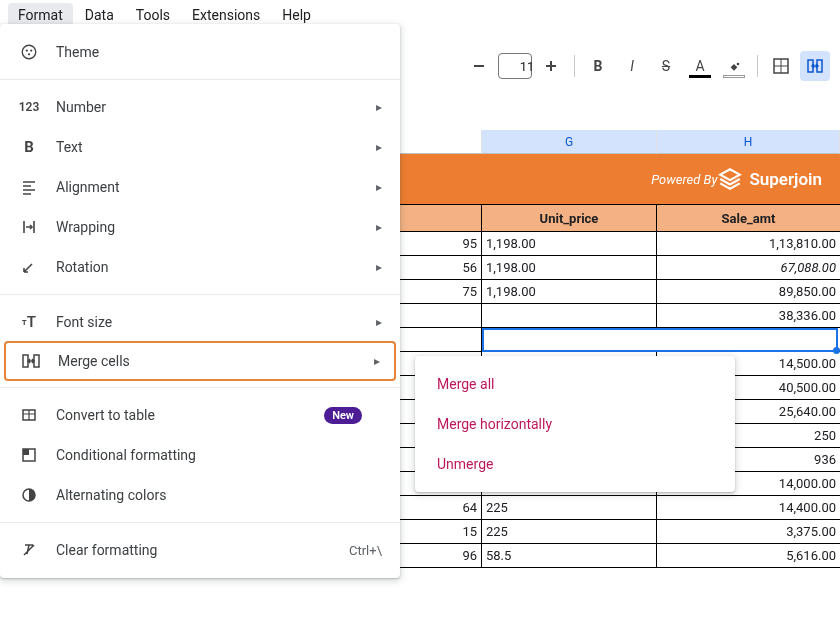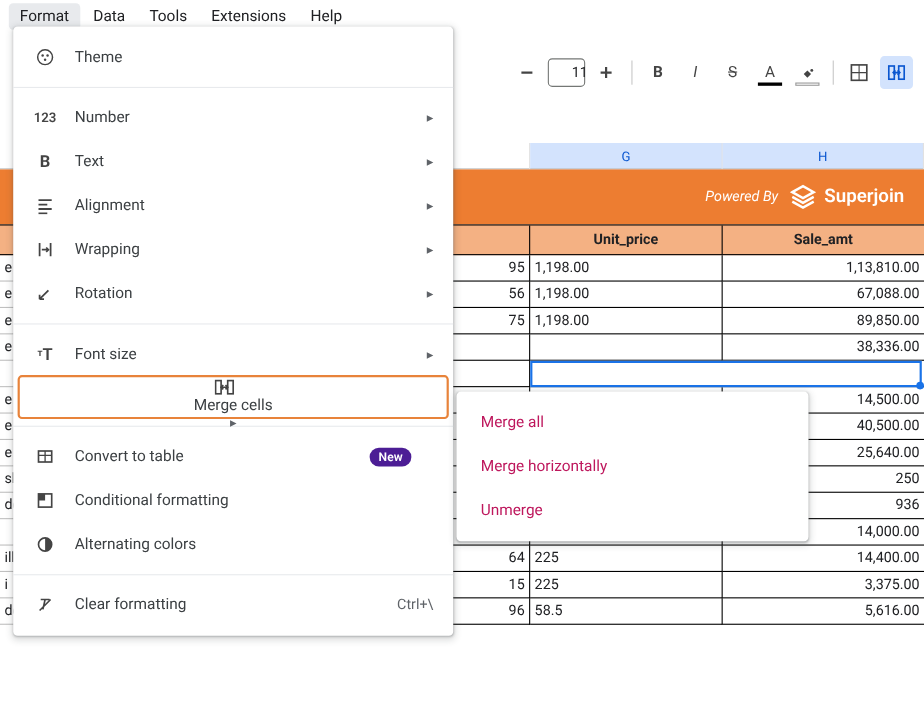--- a/index.html
+++ b/index.html
@@ -58,41 +58,40 @@
   .divider-v { width:1px; height:22px; background:#c7c7c7; margin:0 4px;}
   .color-underline { position:relative; }
   .color-underline::after {
     content:""; position:absolute; left:4px; right:4px; bottom:3px; height:3px;
   }
   .cu-black::after{ background:#000; }
   .cu-white::after{ background:#fff; border:1px solid #999; box-sizing:border-box;}
   
   .dropdown {
     position:absolute;
-    top:24px; left:12px;
+    top:24px; left:0;
     width:400px;
     background:#fff;
     border-radius:4px;
     box-shadow: 0 2px 6px 2px rgba(60,64,67,.15), 0 1px 2px rgba(60,64,67,.3);
     padding: 8px 0;
     z-index: 50;
   }
   .dd-row {
     display:flex; align-items:center;
     height:40px; padding:0 18px;
     position:relative;
     cursor:default;
   }
   .dd-row.highlight {
     border:2px solid #e8833a;
     border-radius:4px;
     margin: -1px 4px;
     padding:0 14px;
     height: 40px;
-    flex-direction: column;
   }
   .dd-icon { width:22px; display:flex; align-items:center; justify-content:center; margin-right:16px; color:#444;}
   .dd-label { flex:1; font-size:14px; color:#3c4043;}
   .dd-arrow { color:#5f6368; font-size:12px;}
   .dd-sep { height:1px; background:#e8eaed; margin:7px 0; }
   .badge-new {
     background:#4c1d95; color:#fff; font-size:11px; font-weight:600;
     padding:2px 8px; border-radius:10px; margin-right:20px;
   }
   .dd-shortcut { color:#5f6368; font-size:13px; margin-left:auto;}
@@ -127,21 +126,21 @@
     border-bottom:1px solid #c0c0c0;
     background:#fff;
     display:flex; align-items:center; justify-content:center;
     font-size:12px; color:#5f6368;
   }
   .colh.sel { background:#d3e3fd; color:#0b57d0; }
   .banner {
     position:absolute; top:24px; left:0; right:0; height:50px;
     background:#ed7d31;
     display:flex; align-items:center; justify-content:flex-end;
-    padding-right:18px; gap:10px;
+    padding-right:18px; 
     color:#fff; font-style:italic; font-size:13px;
   }
   .superjoin-logo {
     display:flex; align-items:center; font-style:normal; font-weight:600; font-size:17px; gap:6px;
   }
   .header-row {
     position:absolute; top:74px; left:0; right:0; height:28px;
     background:#f4b183;
     display:flex;
     border-top: 1px solid #000;
@@ -391,21 +390,21 @@
         <div class="gcell txt" style="width: 72px;"></div>
         <div class="gcell num black-border" style="width: 220px;">95</div>
         <div class="gcell txt black-border" style="width: 175px;">1,198.00</div>
         <div class="gcell num black-border" style="width: 183px; border-right: none;">1,13,810.00</div>
       </div>
       <div class="grow">
         <div class="gcell txt" style="width: 190px;">e</div>
         <div class="gcell txt" style="width: 72px;"></div>
         <div class="gcell num black-border" style="width: 220px;">56</div>
         <div class="gcell txt black-border" style="width: 175px;">1,198.00</div>
-        <div class="gcell num black-border" style="width: 183px; border-right: none;">67,088.00</div>
+        <div class="gcell num black-border" style="width: 183px; border-right: none; font-style: italic;">67,088.00</div>
       </div>
       <div class="grow">
         <div class="gcell txt" style="width: 190px;">e</div>
         <div class="gcell txt" style="width: 72px;"></div>
         <div class="gcell num black-border" style="width: 220px;">75</div>
         <div class="gcell txt black-border" style="width: 175px;">1,198.00</div>
         <div class="gcell num black-border" style="width: 183px; border-right: none;">89,850.00</div>
       </div>
       <div class="grow">
         <div class="gcell txt" style="width: 190px;">e</div>

